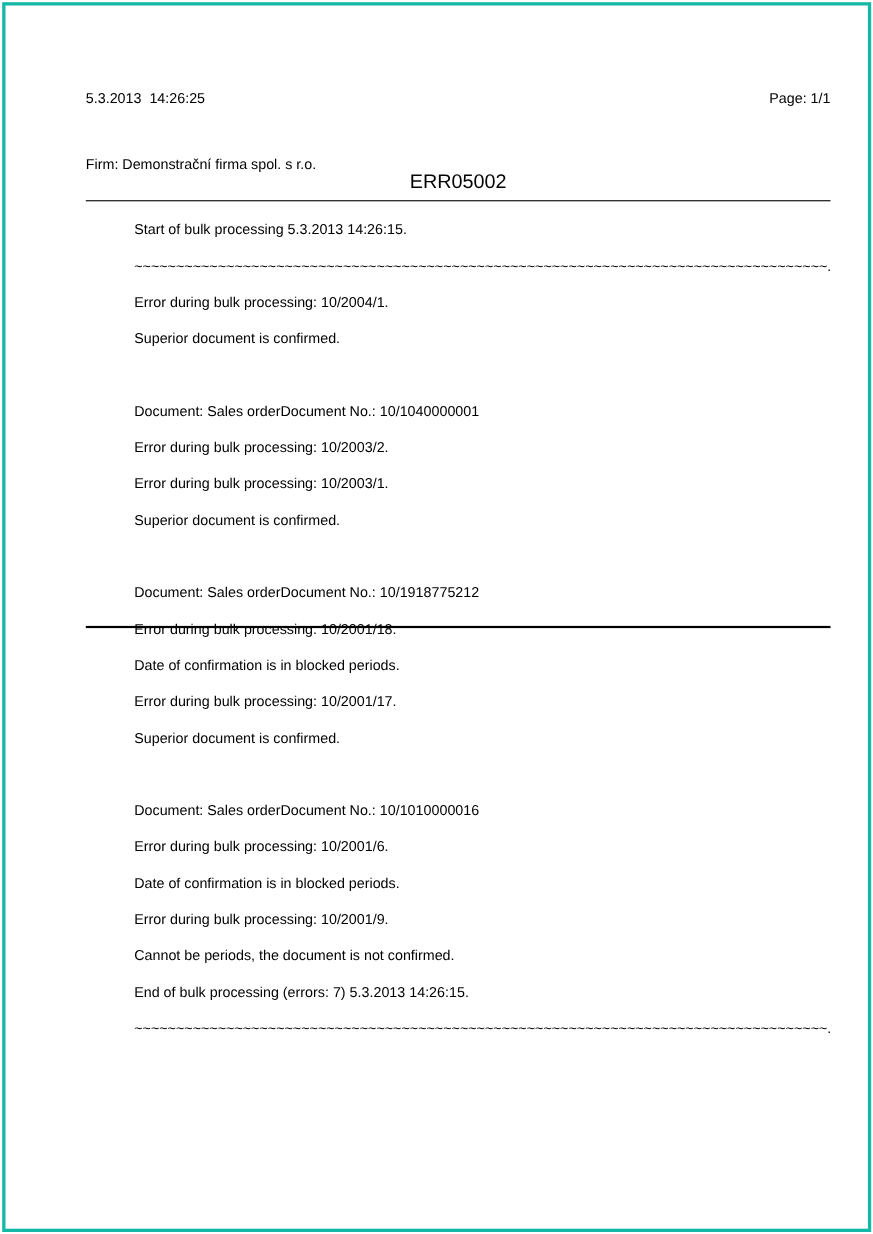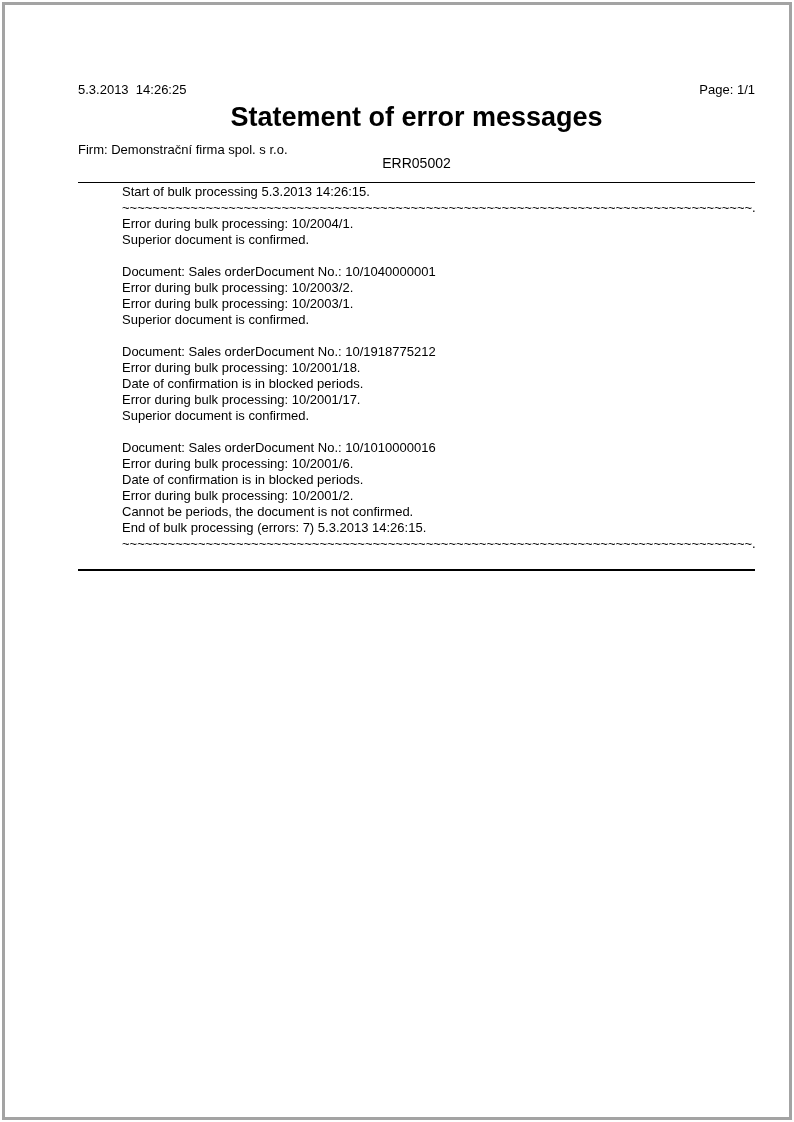--- a/index.html
+++ b/index.html
@@ -15,21 +15,21 @@
     height: 1122px;
     background: #ffffff;
     overflow: hidden;
   }
   .page {
     position: absolute;
     left: 2px;
     top: 2px;
     right: 2px;
     bottom: 2px;
-    border: 3px solid #a3a3a3;
+    border: 3px solid #14b8a6;
     background: #ffffff;
   }
   .hdr-left {
     position: absolute;
     left: 73px;  
     top: 35px;   
     font-size: 13px;
     line-height: 20px;
     white-space: pre;
   }
@@ -52,21 +52,21 @@
     font-weight: bold;
     letter-spacing: 0px;
     white-space: nowrap;
   }
   .report-code {
     position: absolute;
     left: 73px;
     top: 150px;
     width: 677px;
     text-align: center;
-    font-size: 14px;
+    font-size: 18px;
   }
   .rule {
     position: absolute;
     left: 73px;
     width: 677px;
     background: #000000;
   }
   .rule-top { top: 177px; height: 1px; }
   .rule-bottom { top: 564px; height: 2px; }
   .body-lines {
@@ -74,38 +74,38 @@
     left: 117px; 
     top: 179px;
     width: 635px;
     font-size: 13px;
   }
   .bodyline {
     height: 16px;
     line-height: 16px;
     white-space: pre;
     overflow: hidden;
+    margin-top: 17px;
   }
 </style>
 </head>
 <body>
 
 <div class="viewport">
   <div class="page">
 
     <div class="hdr-left">
       <div>5.3.2013  14:26:25</div>
       <div>Firm: Demonstrační firma spol. s r.o.</div>
     </div>
 
     <div class="hdr-right">
       <div>Page: 1/1</div>
     </div>
 
-    <div class="title">Statement of error messages</div>
 
     <div class="report-code">ERR05002</div>
 
     <div class="rule rule-top"></div>
 
     <div class="body-lines">
       <div class="bodyline">Start of bulk processing 5.3.2013 14:26:15.</div>
       <div class="bodyline">~~~~~~~~~~~~~~~~~~~~~~~~~~~~~~~~~~~~~~~~~~~~~~~~~~~~~~~~~~~~~~~~~~~~~~~~~~~~~~~~~~~.</div>
       <div class="bodyline">Error during bulk processing: 10/2004/1.</div>
       <div class="bodyline">Superior document is confirmed.</div>
@@ -117,21 +117,21 @@
       <div class="bodyline"></div>
       <div class="bodyline">Document: Sales orderDocument No.: 10/1918775212</div>
       <div class="bodyline">Error during bulk processing: 10/2001/18.</div>
       <div class="bodyline">Date of confirmation is in blocked periods.</div>
       <div class="bodyline">Error during bulk processing: 10/2001/17.</div>
       <div class="bodyline">Superior document is confirmed.</div>
       <div class="bodyline"></div>
       <div class="bodyline">Document: Sales orderDocument No.: 10/1010000016</div>
       <div class="bodyline">Error during bulk processing: 10/2001/6.</div>
       <div class="bodyline">Date of confirmation is in blocked periods.</div>
-      <div class="bodyline">Error during bulk processing: 10/2001/2.</div>
+      <div class="bodyline">Error during bulk processing: 10/2001/9.</div>
       <div class="bodyline">Cannot be periods, the document is not confirmed.</div>
       <div class="bodyline">End of bulk processing (errors: 7) 5.3.2013 14:26:15.</div>
       <div class="bodyline">~~~~~~~~~~~~~~~~~~~~~~~~~~~~~~~~~~~~~~~~~~~~~~~~~~~~~~~~~~~~~~~~~~~~~~~~~~~~~~~~~~~.</div>
     </div>
 
     <div class="rule rule-bottom"></div>
 
   </div>
 </div>
 

